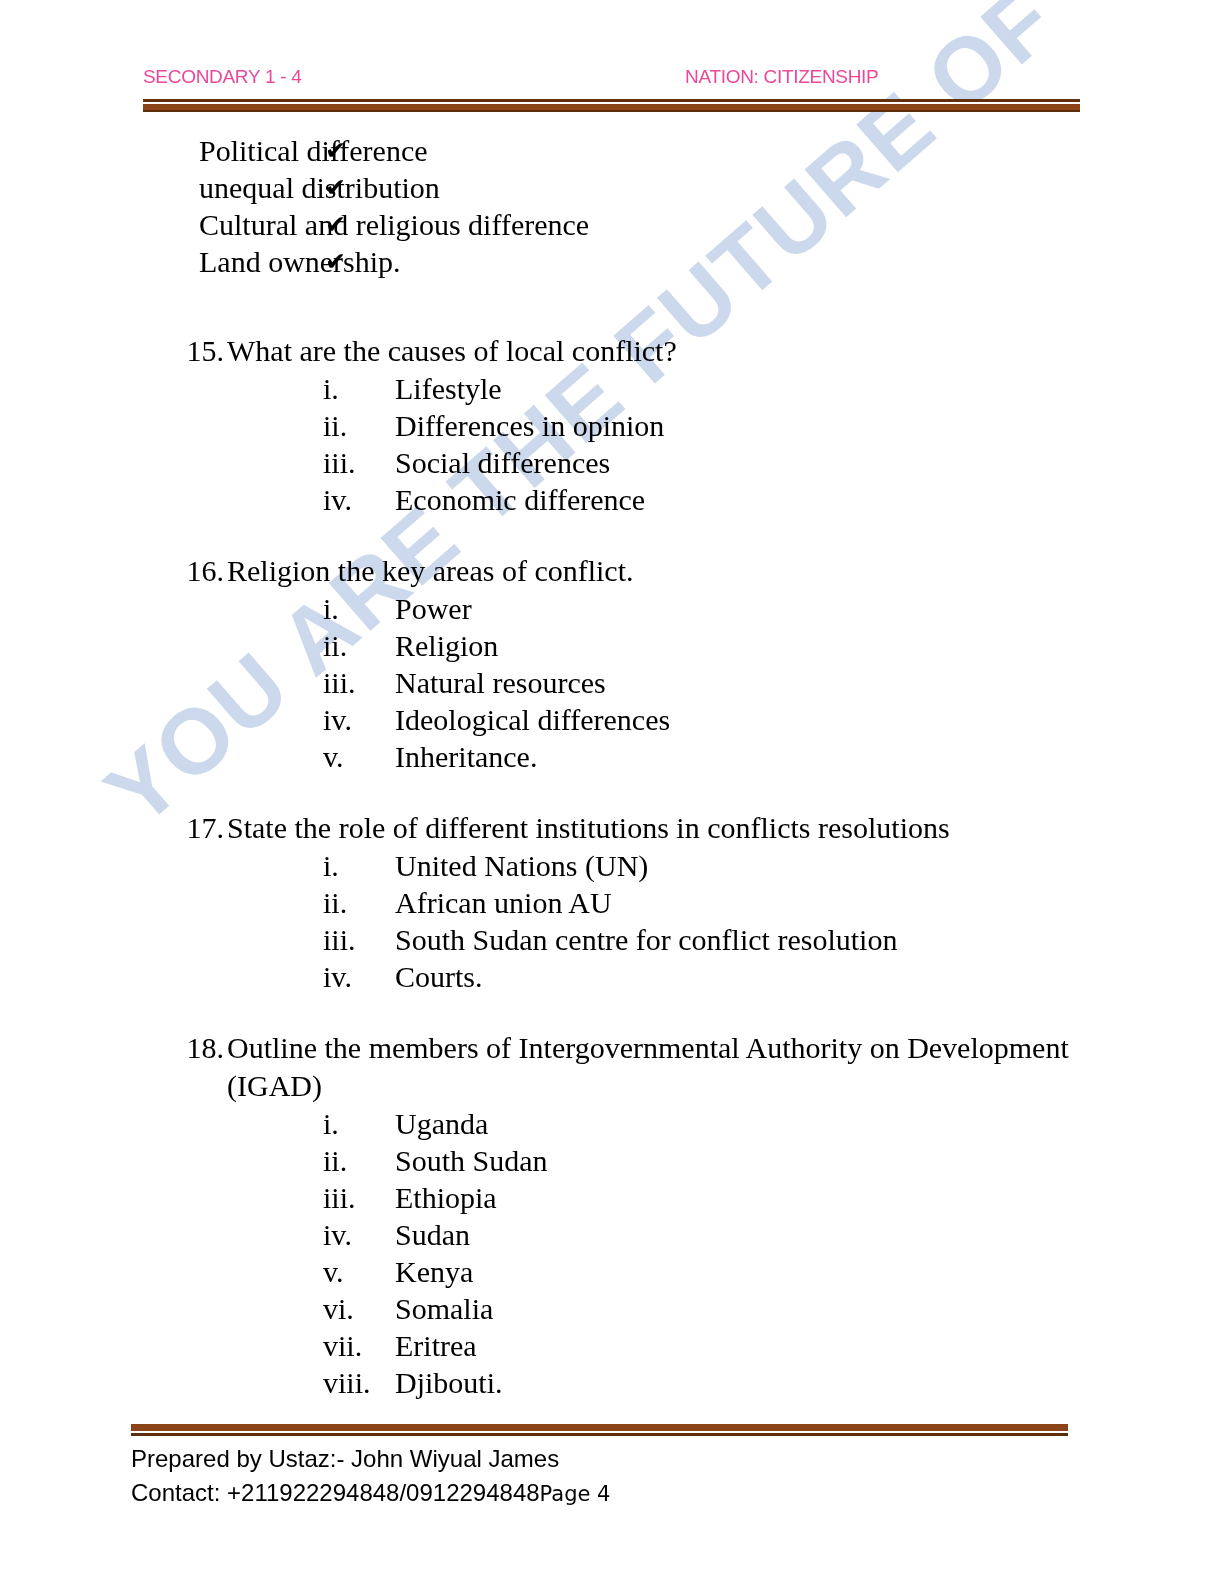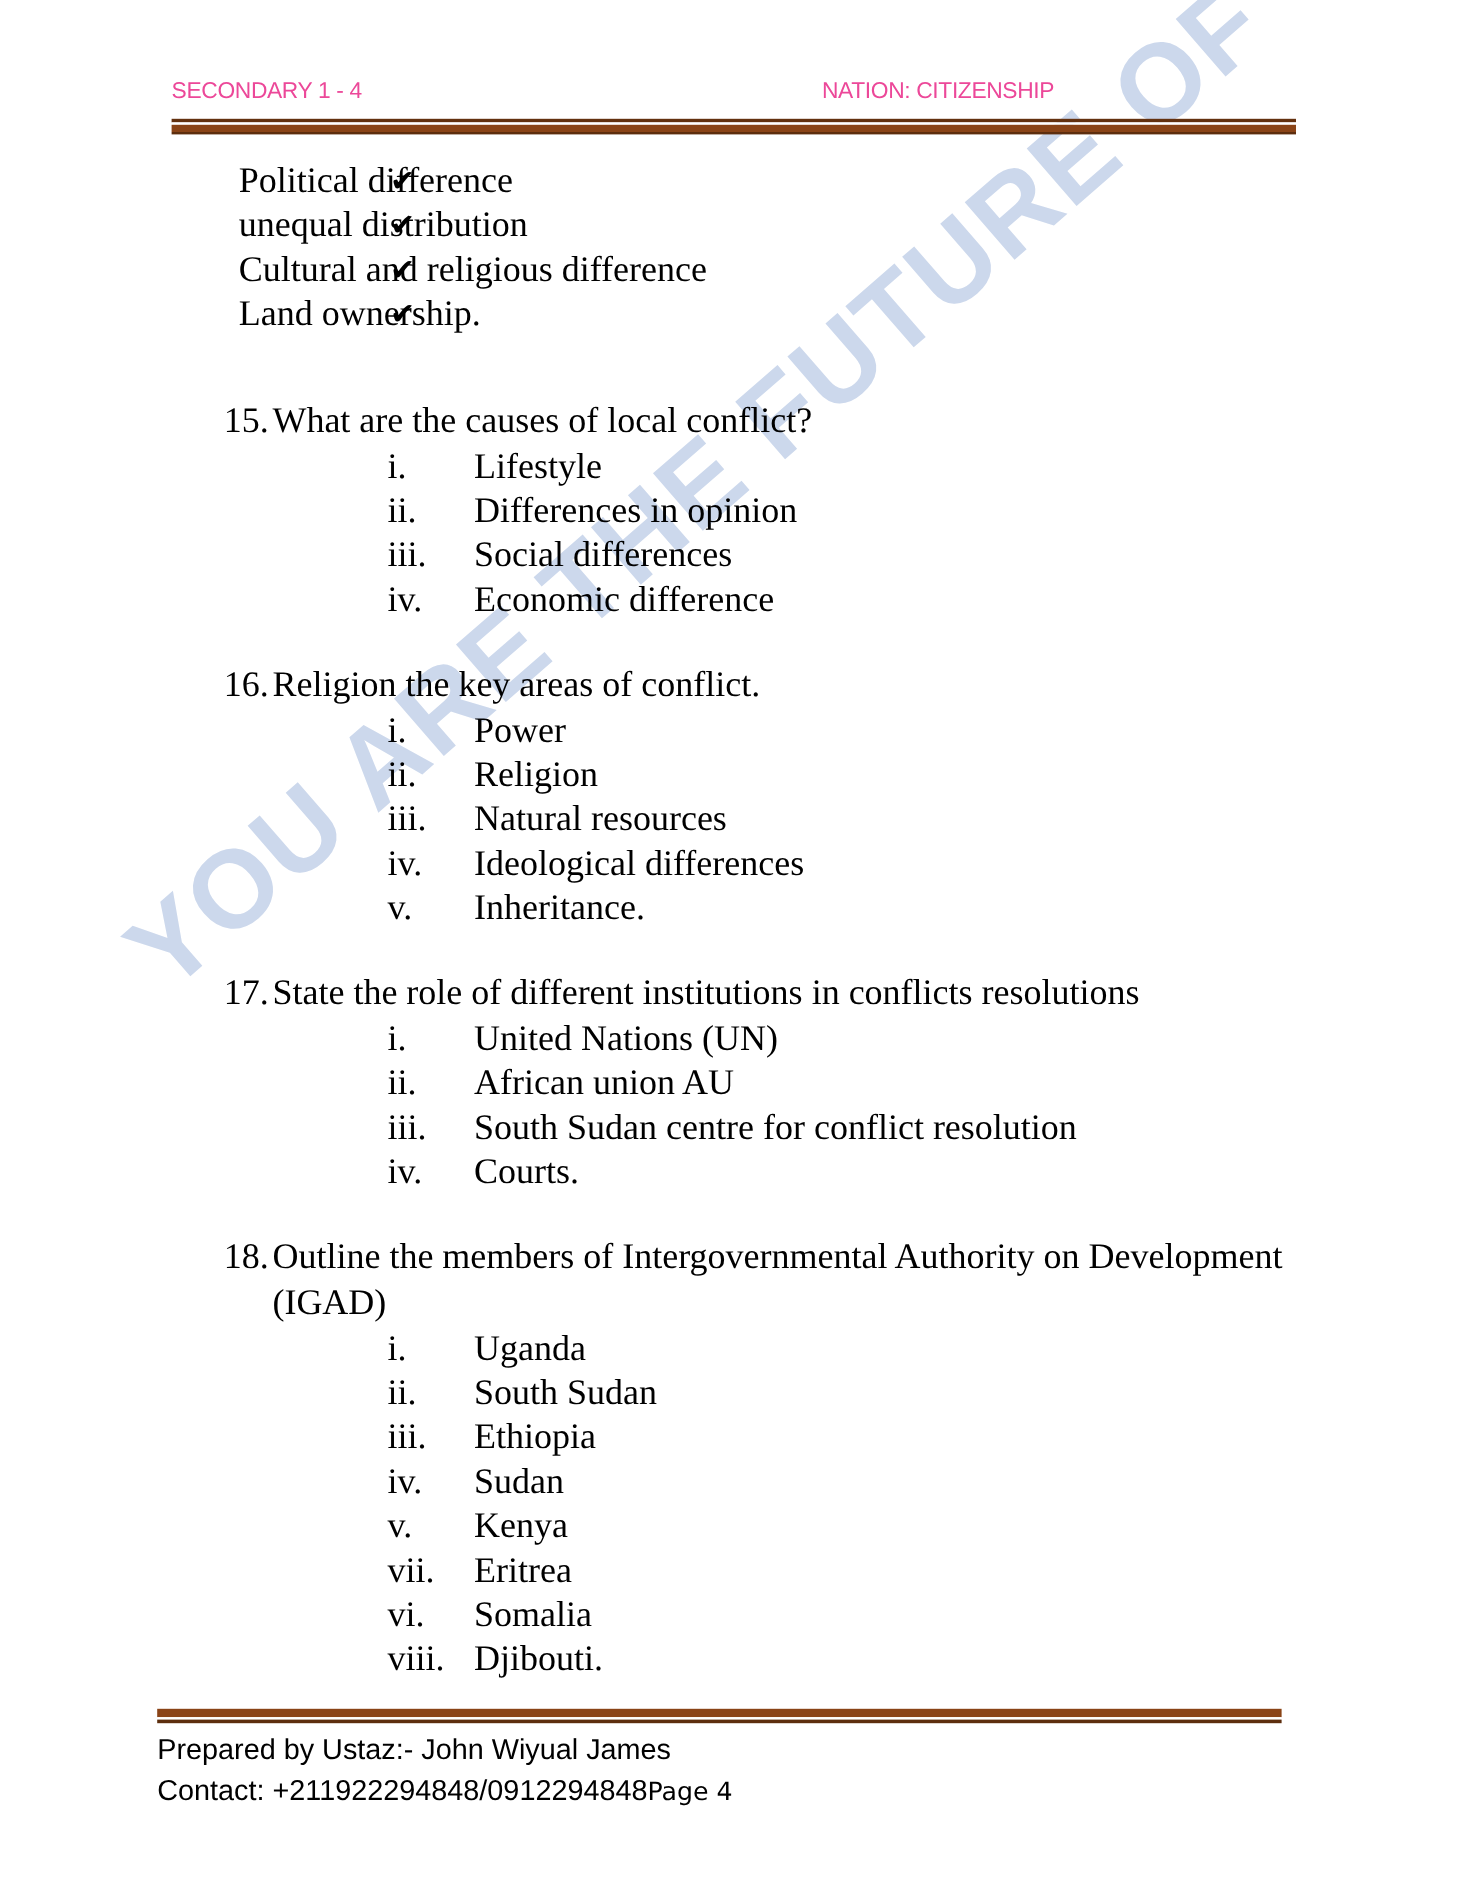--- a/index.html
+++ b/index.html
@@ -358,26 +358,26 @@
         </li>
         <li>
           <span class="rnum">iv.</span>
           <span class="rtext">Sudan</span>
         </li>
         <li>
           <span class="rnum">v.</span>
           <span class="rtext">Kenya</span>
         </li>
         <li>
+          <span class="rnum">vi.</span>
+          <span class="rtext">Somalia</span>
+        </li>
+        <li>
           <span class="rnum">vii.</span>
           <span class="rtext">Eritrea</span>
-        </li>
-        <li>
-          <span class="rnum">vi.</span>
-          <span class="rtext">Somalia</span>
         </li>
         <li>
           <span class="rnum">viii.</span>
           <span class="rtext">Djibouti.</span>
         </li>
       </ul>
     </div>
 
   </div>
 

